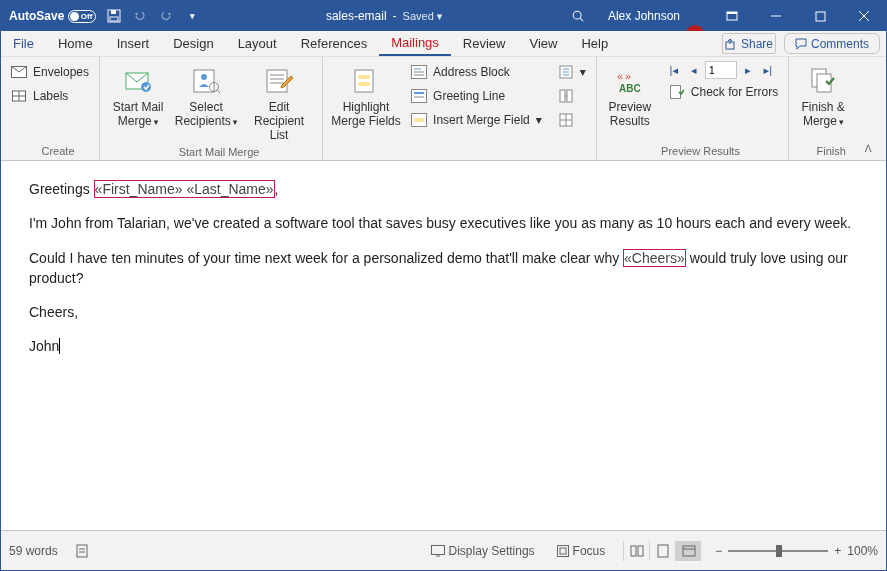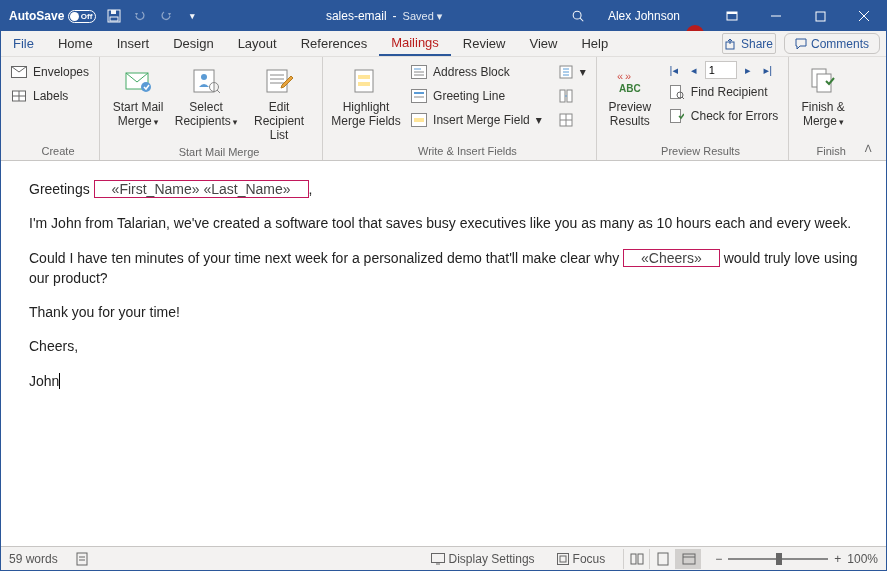--- a/index.html
+++ b/index.html
@@ -45,25 +45,25 @@
   .collapse-chevron { width: 22px; display: flex; align-items: flex-end; justify-content: center; padding-bottom: 6px; color: #666; font-size: 10px; }
 
   .navset { display: flex; align-items: center; gap: 2px; }
   .navset .nb { width: 18px; height: 18px; border: 1px solid transparent; display: flex; align-items: center; justify-content: center; color: #2b579a; font-size: 11px; }
   .navset input { width: 32px; height: 18px; border: 1px solid #c8c6c4; font-size: 11px; text-align: left; padding-left: 3px; }
 
   
   .document { flex: 1; background: #fff; padding: 18px 28px; font-size: 14px; color: #222; line-height: 1.45; overflow: auto; position: relative; }
   .document p { margin-bottom: 14px; }
   .mergefield { color: #444; }
-  .hl { border: 1.5px solid #c2185b; padding: 0 17px; }
+  .hl { border: 1.5px solid #c2185b; padding: 0 0; }
   .cursor { border-right: 1px solid #000; }
 
   
-  .statusbar { height: 24px; background: #f3f2f1; border-top: 1px solid #c8c6c4; display: flex; align-items: center; font-size: 12px; color: #555; padding: 0 8px; gap: 14px; }
+  .statusbar { height: 40px; background: #f3f2f1; border-top: 1px solid #c8c6c4; display: flex; align-items: center; font-size: 12px; color: #555; padding: 0 8px; gap: 14px; }
   .statusbar .spacer { flex: 1; }
   .statusbar .sb-btn { display: flex; align-items: center; gap: 4px; padding: 0 4px; }
   .viewmodes { display: flex; }
   .viewmodes .vm { width: 26px; height: 20px; display: flex; align-items: center; justify-content: center; border-left: 1px solid #d2d0ce; }
   .viewmodes .vm.active { background: #d2d0ce; }
   .zoom { display: flex; align-items: center; gap: 6px; }
   .zoom .track { width: 100px; height: 2px; background: #888; position: relative; }
   .zoom .thumb { width: 6px; height: 12px; background: #666; position: absolute; top: -5px; left: 48px; }
 
   svg { display: block; }
@@ -310,21 +310,20 @@
             <span class="sm-icon">
               <svg width="14" height="14">
                 <rect x="1" y="1" width="12" height="12" fill="#fff" stroke="#888"></rect>
                 <line x1="1" y1="7" x2="13" y2="7" stroke="#888"></line>
                 <line x1="7" y1="1" x2="7" y2="13" stroke="#888"></line>
               </svg>
             </span>
           </div>
       </div>
     </div>
-    <div class="group-label">Write &amp; Insert Fields</div>
   </div>
 
   <div class="group">
     <div class="group-body">
       <div class="bigbtn" style="width:54px;">
         <span class="big-icon">
             <svg width="30" height="26" viewBox="0 0 30 26">
               <text x="2" y="12" font-size="11" fill="#d05048">«</text>
               <text x="10" y="12" font-size="11" fill="#d05048">»</text>
               <text x="4" y="24" font-size="10" fill="#3a7e3a" font-weight="bold">ABC</text>
@@ -332,30 +331,20 @@
           </span>
         <span><span>Preview</span><br><span>Results</span></span>
       </div>
       <div class="vcol" style="margin-left:4px;">
         <div class="navset">
           <span class="nb">|◂</span>
           <span class="nb">◂</span>
           <input value="1" style="">
           <span class="nb">▸</span>
           <span class="nb">▸|</span>
-        </div>
-        <div class="smbtn">
-          <span class="sm-icon">
-              <svg width="14" height="14">
-                <rect x="0.5" y="0.5" width="10" height="13" fill="#fff" stroke="#888"></rect>
-                <circle cx="10" cy="10" r="3" fill="none" stroke="#666"></circle>
-                <line x1="12" y1="12" x2="14" y2="14" stroke="#666"></line>
-              </svg>
-            </span>
-          <span>Find Recipient</span>
         </div>
         <div class="smbtn">
           <span class="sm-icon">
               <svg width="14" height="14">
                 <rect x="0.5" y="0.5" width="10" height="13" fill="#fff" stroke="#888"></rect>
                 <path d="M9 7 l2 2 l3 -4" stroke="#3a7e3a" fill="none" stroke-width="1.5"></path>
               </svg>
             </span>
           <span>Check for Errors</span>
         </div>
@@ -384,21 +373,20 @@
 </div>
 
 <div class="document">
   <p>
     <span>Greetings </span><span class="hl mergefield">«First_Name» «Last_Name»</span><span>,</span>
   </p>
   <p>I'm John from Talarian, we've created a software tool that saves busy executives like you as many as 10 hours each and every week.</p>
   <p>
     <span>Could I have ten minutes of your time next week for a personalized demo that'll make clear why </span><span class="hl mergefield">«Cheers»</span><span> would truly love using our product?</span>
   </p>
-  <p>Thank you for your time!</p>
   <p>Cheers,</p>
   <p><span>John</span><span class="cursor"></span></p>
 </div>
 
 <div class="statusbar">
   <span>59 words</span>
   <span class="sb-btn">
       <svg width="14" height="14">
         <rect x="1" y="1" width="10" height="12" fill="none" stroke="#666"></rect>
         <line x1="3" y1="5" x2="9" y2="5" stroke="#666"></line>

